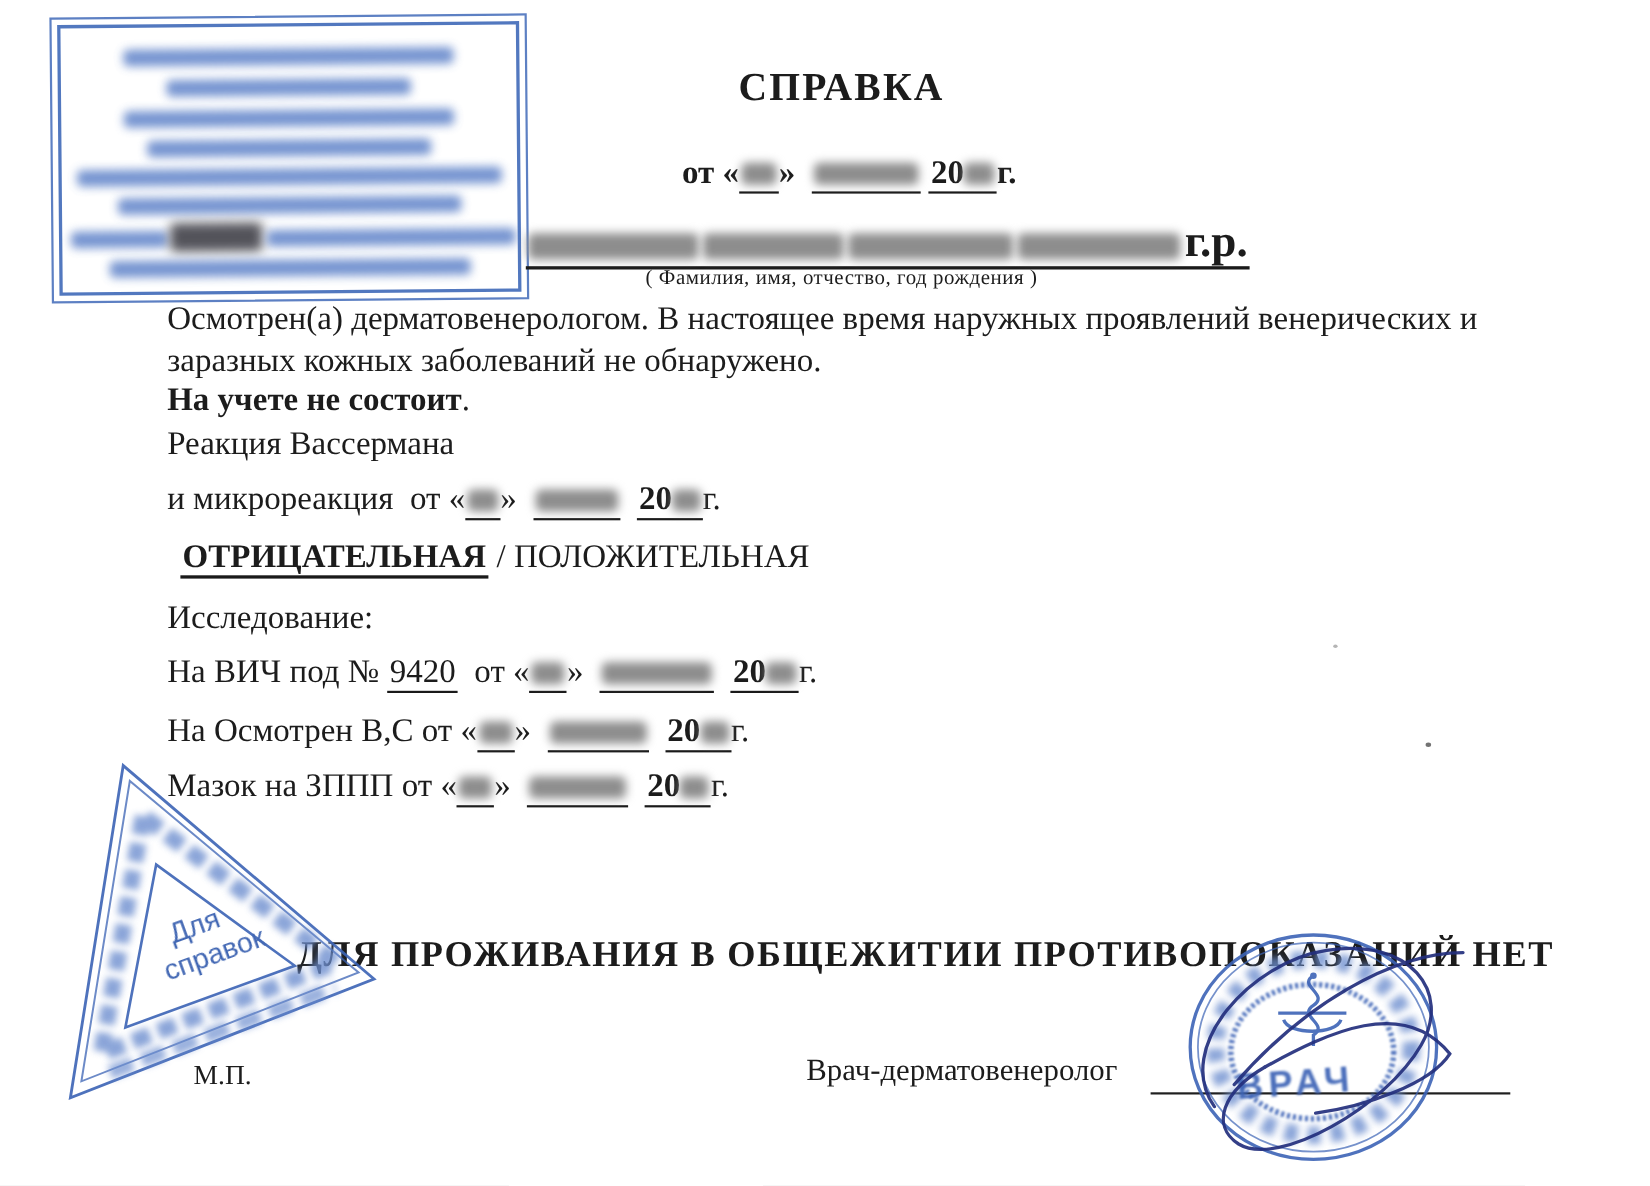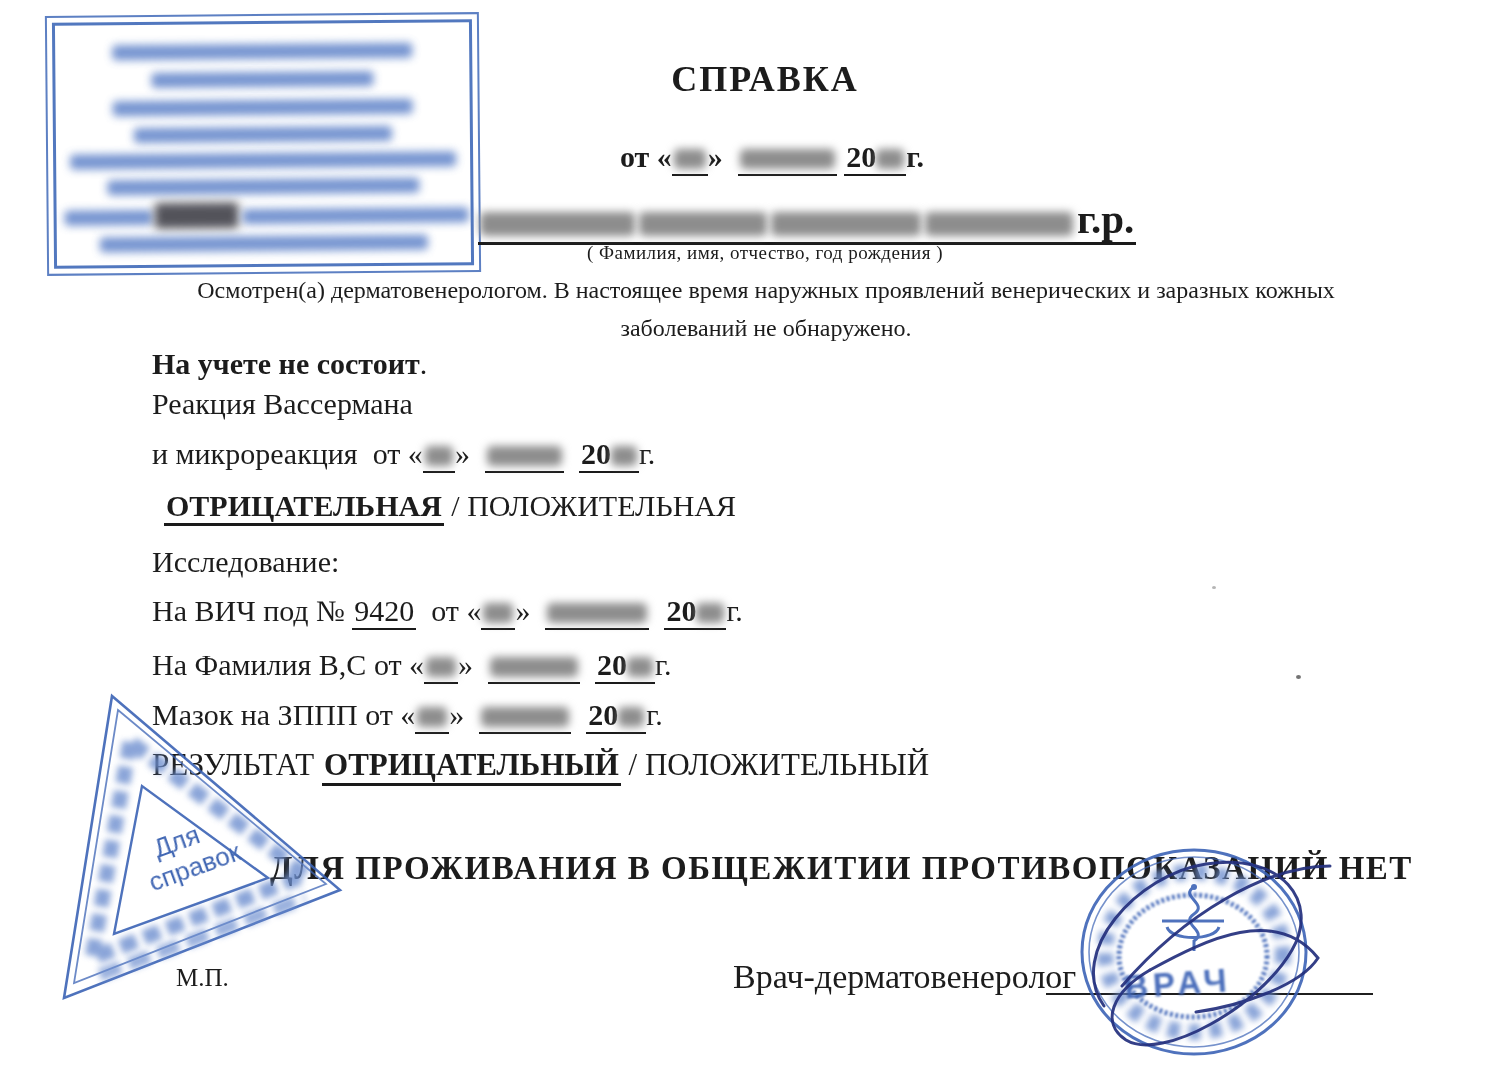--- a/index.html
+++ b/index.html
@@ -1,20 +1,20 @@
 <!DOCTYPE html>
 <html><head>
 <meta charset="utf-8">
 <style>
   html,body{margin:0;padding:0;background:#e8e8e8;}
   .page{
     position:relative;width:1500px;height:1078px;background:#ffffff;
     overflow:hidden;font-family:"Liberation Serif","DejaVu Serif",serif;color:#1c1c1c;
   }
-  .abs{position:absolute;text-align:center;}
+  .abs{position:absolute;}
   .line{white-space:pre;font-size:30px;}
   .b{font-weight:bold;}
   
   .ul{display:inline-block;border-bottom:2.5px solid #1a1a1a;padding:0 2px 1px;line-height:1.05;}
   .ul-thick{border-bottom-width:3.5px;}
   
   .rd{display:inline-block;height:20px;background:#8d8d8d;border-radius:5px;
       filter:blur(4.5px);vertical-align:-2px;}
   .rd-tall{height:24px;vertical-align:-3px;}
   
@@ -56,44 +56,43 @@
 
   <div class="abs" style="left:0;top:58px;width:1530px;text-align:center;font-size:36px;font-weight:bold;letter-spacing:2px">СПРАВКА</div>
 
   <div class="abs line b" style="left:620px;top:140px"><span>от «</span><span class="ul"><span class="rd" style="width:32px"></span></span><span>»</span><span>  </span><span class="ul"><span class="rd" style="width:95px"></span></span><span> </span><span class="ul"><span>20</span><span class="rd" style="width:28px"></span></span><span>г.</span></div>
 
   <div class="abs" style="left:478px;top:198px">
     <span class="ul ul-thick" style="white-space:pre"><span class="rd rd-tall" style="width:155px"></span><span> </span><span class="rd rd-tall" style="width:128px"></span><span> </span><span class="rd rd-tall" style="width:150px"></span><span> </span><span class="rd rd-tall" style="width:148px"></span><span> </span><span class="b" style="font-size:41px">г.р.</span></span>
   </div>
   <div class="abs caption-small" style="left:0;top:242px;width:1530px;text-align:center">( Фамилия, имя, отчество, год рождения )</div>
 
-  <div class="abs" style="left:152px;top:271px;width:1228px;font-size:24px;line-height:38px">Осмотрен(а) дерматовенерологом. В настоящее время наружных проявлений венерических и заразных кожных заболеваний не обнаружено.</div>
+  <div class="abs" style="left:152px;top:271px;width:1228px;font-size:30px;line-height:38px">Осмотрен(а) дерматовенерологом. В настоящее время наружных проявлений венерических и заразных кожных заболеваний не обнаружено.</div>
 
   <div class="abs line" style="left:152px;top:387px">Реакция Вассермана</div>
 
   <div class="abs line" style="left:152px;top:347px"><span class="b">На учете не состоит</span><span>.</span></div>
 
   <div class="abs line" style="left:152px;top:437px"><span>и микрореакция  от «</span><span class="ul"><span class="rd" style="width:28px"></span></span><span>»</span><span>  </span><span class="ul"><span class="rd" style="width:75px"></span></span><span>  </span><span class="ul"><span class="b">20</span><span class="rd" style="width:26px"></span></span><span>г.</span></div>
 
   <div class="abs line" style="left:164px;top:489px"><span class="b ul ul-thick">ОТРИЦАТЕЛЬНАЯ</span><span> / </span><span>ПОЛОЖИТЕЛЬНАЯ</span></div>
 
   <div class="abs line" style="left:152px;top:545px">Исследование:</div>
 
   <div class="abs line" style="left:152px;top:594px"><span>На ВИЧ под № </span><span class="ul">9420</span><span>  от «</span><span class="ul"><span class="rd" style="width:30px"></span></span><span>»</span><span>  </span><span class="ul"><span class="rd" style="width:100px"></span></span><span>  </span><span class="ul"><span class="b">20</span><span class="rd" style="width:28px"></span></span><span>г.</span></div>
 
-  <div class="abs line" style="left:152px;top:648px"><span>На Фамилия В,С от «</span><span class="ul"><span class="rd" style="width:30px"></span></span><span>»</span><span>  </span><span class="ul"><span class="rd" style="width:88px"></span></span><span>  </span><span class="ul"><span class="b">20</span><span class="rd" style="width:26px"></span></span><span>г.</span></div>
+  <div class="abs line" style="left:152px;top:648px"><span>На Осмотрен В,С от «</span><span class="ul"><span class="rd" style="width:30px"></span></span><span>»</span><span>  </span><span class="ul"><span class="rd" style="width:88px"></span></span><span>  </span><span class="ul"><span class="b">20</span><span class="rd" style="width:26px"></span></span><span>г.</span></div>
 
   <div class="abs line" style="left:152px;top:698px"><span>Мазок на ЗППП от «</span><span class="ul"><span class="rd" style="width:30px"></span></span><span>»</span><span>  </span><span class="ul"><span class="rd" style="width:88px"></span></span><span>  </span><span class="ul"><span class="b">20</span><span class="rd" style="width:26px"></span></span><span>г.</span></div>
 
-  <div class="abs line" style="left:152px;top:747px;font-size:31px"><span>РЕЗУЛЬТАТ </span><span class="b ul ul-thick">ОТРИЦАТЕЛЬНЫЙ</span><span> / </span><span>ПОЛОЖИТЕЛЬНЫЙ</span></div>
 
   <div class="abs conclusion" style="left:270px;top:850px">ДЛЯ ПРОЖИВАНИЯ В ОБЩЕЖИТИИ ПРОТИВОПОКАЗАНИЙ НЕТ</div>
 
   <div class="abs" style="left:176px;top:964px;font-size:25px">М.П.</div>
-  <div class="abs" style="left:733px;top:958px;font-size:34px">Врач-дерматовенеролог</div>
+  <div class="abs" style="left:733px;top:958px;font-size:28px">Врач-дерматовенеролог</div>
   <div class="sig-line"></div>
 
   <div class="speck" style="left:1212px;top:586px;width:4px;height:3px;opacity:.45"></div>
   <div class="speck" style="left:1296px;top:675px;width:5px;height:4px;opacity:.85"></div>
 
   <svg class="overlay" width="1500" height="1078" viewBox="0 0 1500 1078">
     <defs>
       <filter id="b05" x="-30%" y="-30%" width="160%" height="160%">
           <feGaussianBlur stdDeviation="0.6"></feGaussianBlur>
         </filter>

